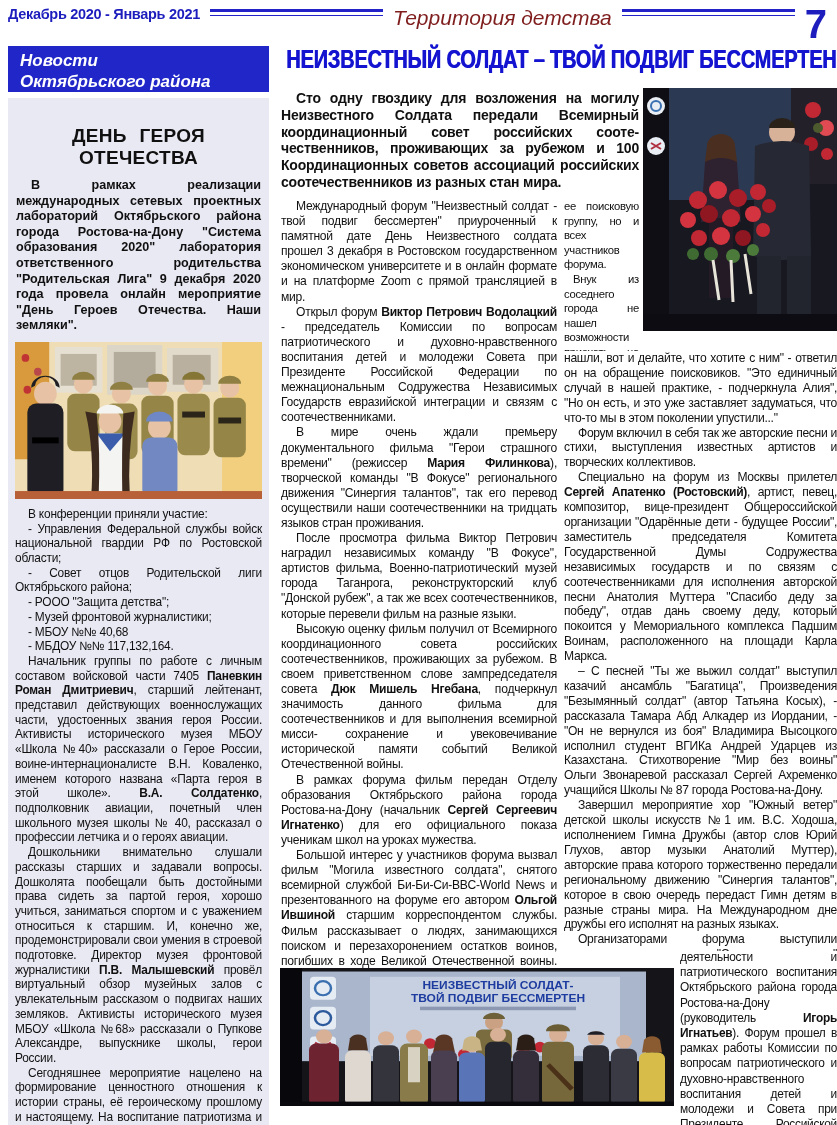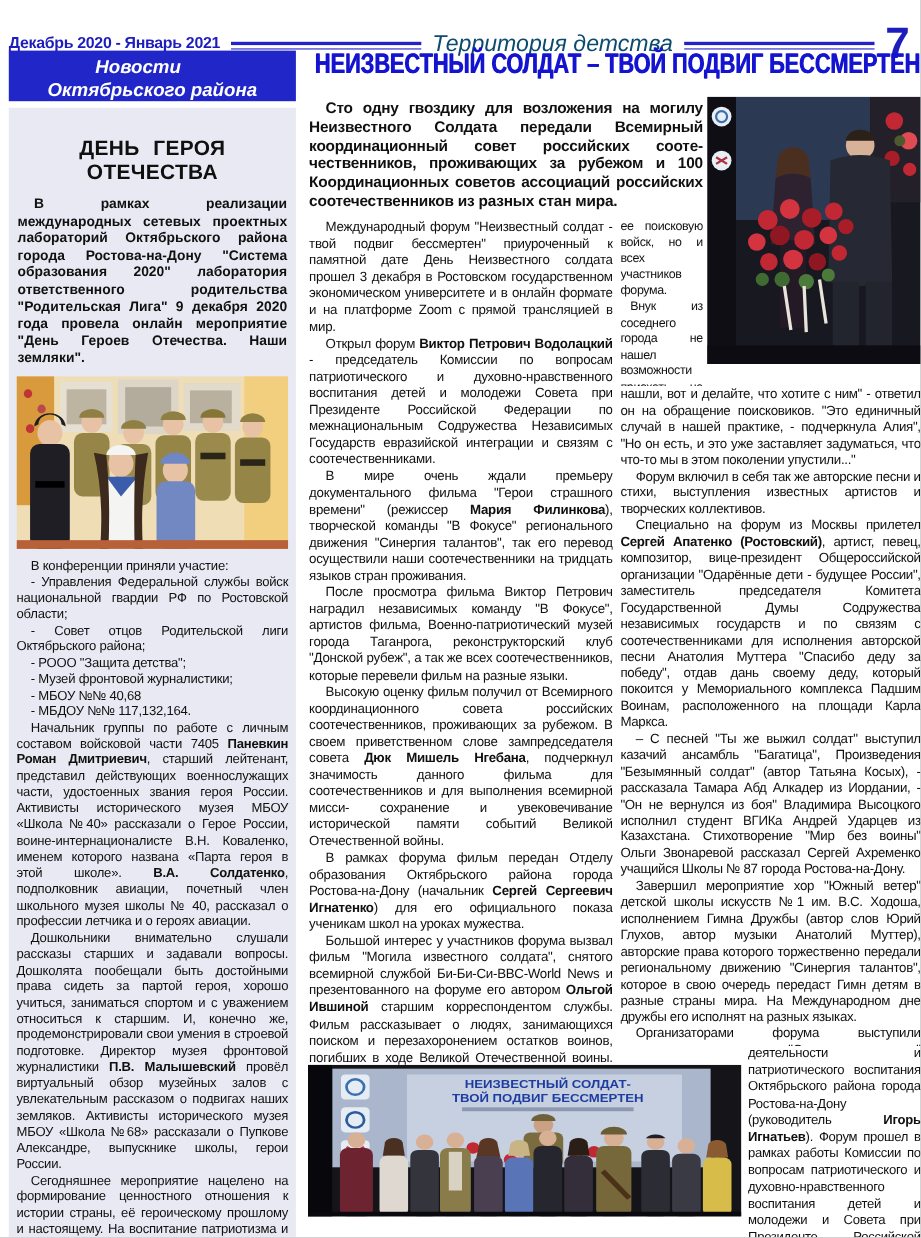--- a/index.html
+++ b/index.html
@@ -1,28 +1,28 @@
 <!DOCTYPE html>
 <html lang="ru"><head>
 <meta charset="utf-8">
 <style>
   * { box-sizing: border-box; }
   body { margin:0; background:#888; font-family:"Liberation Sans", sans-serif; color:#101010; }
   .page { position:relative; width:837px; height:1125px; overflow:hidden; background:#fff; margin:0 auto; }
 
   
-  .masthead { position:absolute; left:8px; right:10px; top:20px; height:40px; display:flex; align-items:center; gap:10px; }
+  .masthead { position:absolute; left:8px; right:10px; top:6px; height:40px; display:flex; gap:10px; }
   .m-date { color:#1d1dbe; font-weight:bold; font-size:14.5px; white-space:nowrap; letter-spacing:-0.3px; }
   .m-rule { flex:1; height:7px; border-top:3px solid #2222c8; border-bottom:1.5px solid #2222c8; margin-top:3px; }
-  .m-title { color:#0c4a6e; font-style:italic; font-size:21px; white-space:nowrap; }
+  .m-title { color:#7f1d1d; font-style:italic; font-size:21px; white-space:nowrap; }
   .m-page { color:#1d1dbe; font-size:40px; font-weight:bold; line-height:0.9; }
 
   
   .sidebar { position:absolute; left:8px; top:46px; width:261px; bottom:0; }
-  .news-box { background:#2026c8; color:#fff; font-weight:bold; font-style:italic; font-size:17px; line-height:1.25; text-align:center; padding:4px 12px 6px; height:46px; }
+  .news-box { background:#2026c8; color:#fff; font-weight:bold; font-style:italic; font-size:17px; line-height:1.25; text-align:left; padding:4px 12px 6px; height:46px; }
   .news-box .l1 { padding-right:26px; }
   .sidebar-inner { position:absolute; top:52px; bottom:0; left:0; right:0; background:#e9e9f4; padding:21px 7px; overflow:hidden; }
   .sb-title { margin:6px 0 9px; text-align:center; font-size:19px; font-weight:bold; word-spacing:7px; letter-spacing:0.3px; }
   .sb-lead { font-weight:bold; font-size:12.6px; line-height:15.6px; text-align:justify; text-indent:15px; margin:0 1px 8px; }
   .photo-kids { width:247px; height:157px; margin:0 auto 8px; display:block; }
   .sb-body p { margin:0; font-size:11.9px; line-height:14.7px; text-align:justify; text-indent:13px; letter-spacing:-0.2px; }
 
   
   .headline-wrap { position:absolute; left:277px; top:44px; width:557px; text-align:center; }
   .headline { display:inline-block; white-space:nowrap; color:#1414d0; font-weight:bold; font-size:20.5px; letter-spacing:-0.1px; transform-origin:center top; transform:scale(1,1.25); text-shadow:0.7px 0 0 #1414d0; }
@@ -209,21 +209,21 @@
   <div class="col col-mid">
       <p>Международный форум "Неизвестный солдат - твой подвиг бессмертен" приуроченный к памятной дате День Неизвестного солдата прошел 3 декабря в Ростовском государственном экономическом университете и в онлайн формате и на платформе Zoom с прямой трансляцией в мир.</p>
       <p>Открыл форум <b>Виктор Петрович Водолацкий</b> - председатель Комиссии по вопросам патриотического и духовно-нравственного воспитания детей и молодежи Совета при Президенте Российской Федерации по межнациональным Содружества Независимых Государств евразийской интеграции и связям с соотечественниками.</p>
       <p>В мире очень ждали премьеру документального фильма "Герои страшного времени" (режиссер <b>Мария Филинкова</b>), творческой команды "В Фокусе" регионального движения "Синергия талантов", так его перевод осуществили наши соотечественники на тридцать языков стран проживания.</p>
       <p>После просмотра фильма Виктор Петрович наградил независимых команду "В Фокусе", артистов фильма, Военно-патриотический музей города Таганрога, реконструкторский клуб "Донской рубеж", а так же всех соотечественников, которые перевели фильм на разные языки.</p>
       <p>Высокую оценку фильм получил от Всемирного координационного совета российских соотечественников, проживающих за рубежом. В своем приветственном слове зампредседателя совета <b>Дюк Мишель Нгебана</b>, подчеркнул значимость данного фильма для соотечественников и для выполнения всемирной мисси- сохранение и увековечивание исторической памяти событий Великой Отечественной войны.</p>
       <p>В рамках форума фильм передан Отделу образования Октябрьского района города Ростова-на-Дону (начальник <b>Сергей Сергеевич Игнатенко</b>) для его официального показа ученикам школ на уроках мужества.</p>
       <p>Большой интерес у участников форума вызвал фильм "Могила известного солдата", снятого всемирной службой Би-Би-Си-BBC-World News и презентованного на форуме его автором <b>Ольгой Ившиной</b> старшим корреспондентом службы. Фильм рассказывает о людях, занимающихся поиском и перезахоронением остатков воинов, погибших в ходе Великой Отечественной воины. По разным оценкам, от 1 до 4 миллионов оставлены незахороненными на полях сражений. Большинство из них числятся пропавшими без вести.</p>
     </div>
   <div class="col col-rt">
-      <p>ее поисковую войск, но и всех участников форума.</p>
+      <p>ее поисковую группу, но и всех участников форума.</p>
       <p>Внук из соседнего города не нашел возможности приехать на захоронение своего деда, "Вы его</p>
     </div>
   <div class="col col-rm">
       <p>нашли, вот и делайте, что хотите с ним" - ответил он на обращение поисковиков. "Это единичный случай в нашей практике, - подчеркнула Алия", "Но он есть, и это уже заставляет задуматься, что что-то мы в этом поколении упустили..."</p>
       <p>Форум включил в себя так же авторские песни и стихи, выступления известных артистов и творческих коллективов.</p>
       <p>Специально на форум из Москвы прилетел <b>Сергей Апатенко (Ростовский)</b>, артист, певец, композитор, вице-президент Общероссийской организации "Одарённые дети - будущее России", заместитель председателя Комитета Государственной Думы Содружества независимых государств и по связям с соотечественниками для исполнения авторской песни Анатолия Муттера "Спасибо деду за победу", отдав дань своему деду, который покоится у Мемориального комплекса Падшим Воинам, расположенного на площади Карла Маркса.</p>
       <p>– С песней "Ты же выжил солдат" выступил казачий ансамбль "Багатица", Произведения "Безымянный солдат" (автор Татьяна Косых), - рассказала Тамара Абд Алкадер из Иордании, - "Он не вернулся из боя" Владимира Высоцкого исполнил студент ВГИКа Андрей Ударцев из Казахстана. Стихотворение "Мир без воины" Ольги Звонаревой рассказал Сергей Ахременко учащийся Школы № 87 города Ростова-на-Дону.</p>
       <p>Завершил мероприятие хор "Южный ветер" детской школы искусств №1 им. В.С. Ходоша, исполнением Гимна Дружбы (автор слов Юрий Глухов, автор музыки Анатолий Муттер), авторские права которого торжественно передали региональному движению "Синергия талантов", которое в свою очередь передаст Гимн детям в разные страны мира. На Международном дне дружбы его исполнят на разных языках.</p>
       <p>Организаторами форума выступили региональное движение "Синергия талантов" (руководитель ), Координационный совет ассоциаций российских соотечественников Иордании (председатель ), Региональным штабом Волонтеры победы Иордании (председатель ) и Лабораторией поисково-исследовательской</p>
     </div>

